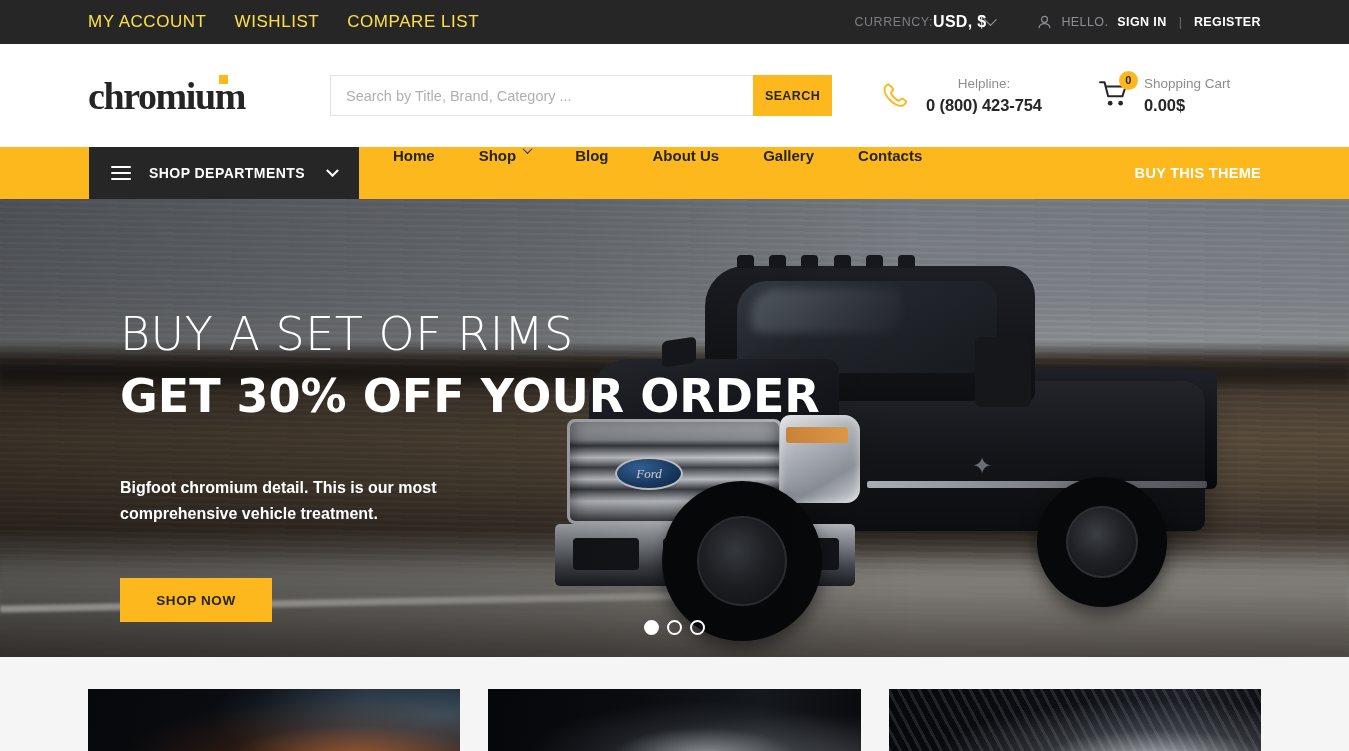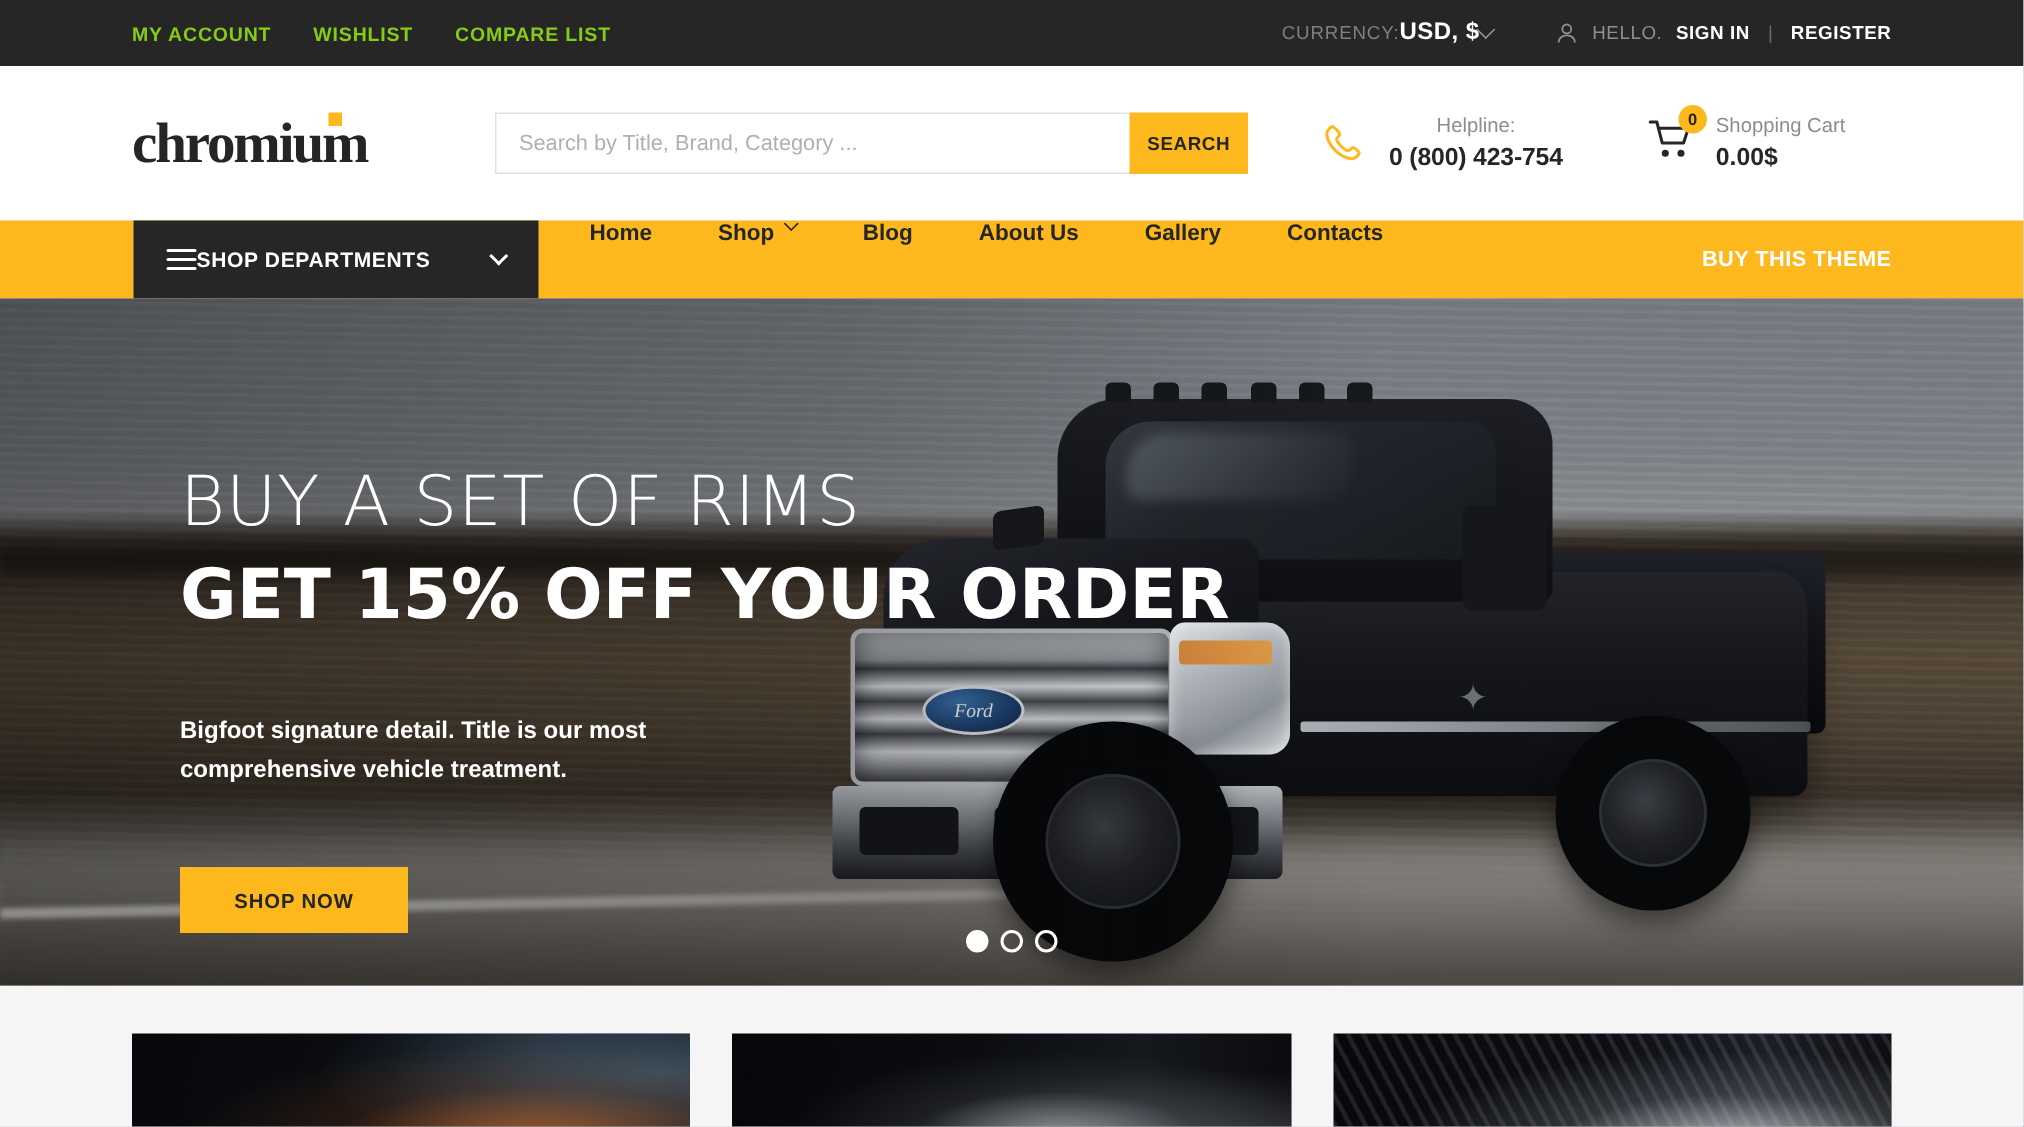--- a/index.html
+++ b/index.html
@@ -17,27 +17,26 @@
   .topbar {
     height: 44px;
     background: #262626;
     display: flex;
     align-items: center;
     padding: 0 88px;
     color: #8b8b90;
   }
   .topbar-left { display: flex; align-items: center; gap: 28px; }
   .topbar-link {
-    font-size: 13px;
+    font-size: 17px;
     letter-spacing: 0.55px;
-    color: #84cc16;
+    color: #fde047;
     text-decoration: none;
     cursor: pointer;
     white-space: nowrap;
-    font-weight: bold;
   }
   .topbar-right {
     margin-left: auto;
     display: flex;
     align-items: center;
     gap: 42px;
   }
   .currency-block {
     display: flex;
     align-items: center;
@@ -208,20 +207,21 @@
     align-items: stretch;
     padding-left: 89px;
   }
   .departments {
     width: 270px;
     background: #262626;
     display: flex;
     align-items: center;
     padding: 0 22px;
     cursor: pointer;
+    gap: 18px;
   }
   .hamburger { display: flex; flex-direction: column; gap: 3.5px; width: 20px; }
   .hamburger span { display: block; height: 2.4px; background: #fff; border-radius: 1px; }
   .departments-label {
     font-size: 14px;
     font-weight: bold;
     color: #ffffff;
     letter-spacing: 0.45px;
     white-space: nowrap;
   }
@@ -757,22 +757,22 @@
       </div>
     <div class="wheel wheel-front">
         <span class="rim"></span>
       </div>
   </div>
 
   <div class="hero-vignette"></div>
 
   <div class="hero-content">
     <div class="hero-line1">BUY A SET OF RIMS</div>
-    <div class="hero-line2">GET 15% OFF YOUR ORDER</div>
-    <div class="hero-sub">Bigfoot signature detail. Title is our most comprehensive vehicle treatment.</div>
+    <div class="hero-line2">GET 30% OFF YOUR ORDER</div>
+    <div class="hero-sub">Bigfoot chromium detail. This is our most comprehensive vehicle treatment.</div>
     <button class="hero-btn">SHOP NOW</button>
   </div>
 
   <div class="hero-dots">
     <span class="dot-item active"></span>
     <span class="dot-item"></span>
     <span class="dot-item"></span>
   </div>
 </div>
 

